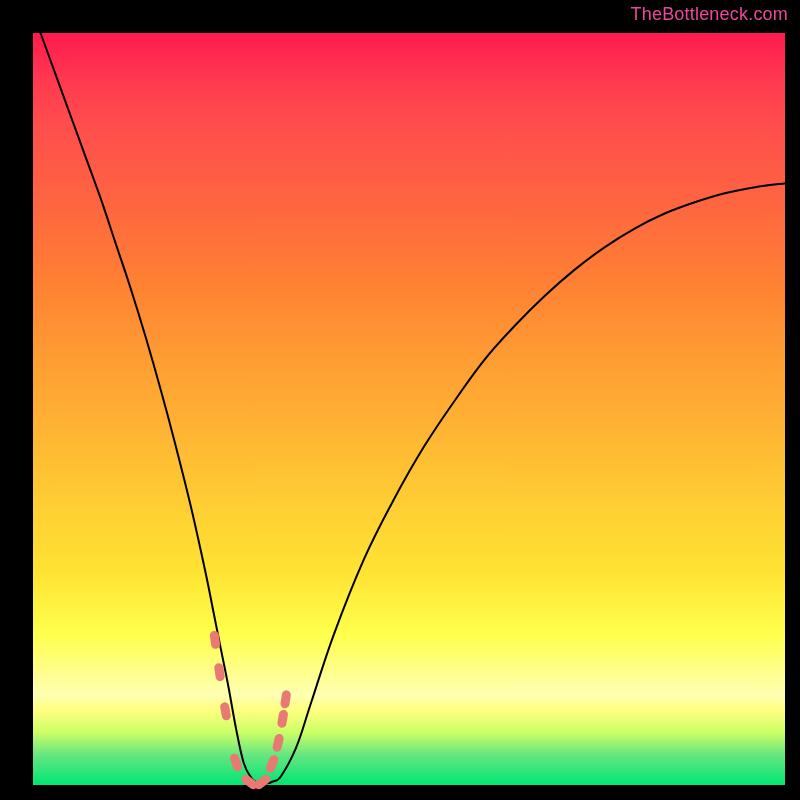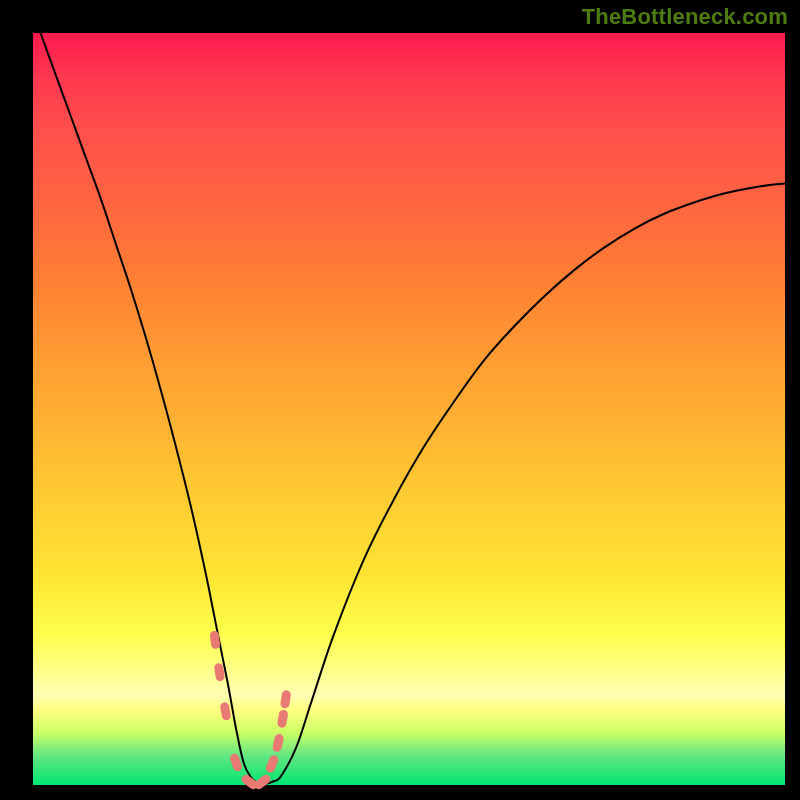--- a/index.html
+++ b/index.html
@@ -39,23 +39,23 @@
       #ffff80 90%,
       #ccff66 93%,
       #66e680 96%,
       #00e673 100%
     );
   }
   .watermark {
     position: absolute;
     top: 4px;
     right: 12px;
-    color: #4d7c0f;
-    font-size: 22px;
-    font-weight: 700;
+    color: #ec4899;
+    font-size: 18px;
+    font-weight: 400;
     letter-spacing: 0.2px;
     z-index: 5;
   }
   svg.curves {
     position: absolute;
     left: 0;
     top: 0;
     width: 752px;
     height: 752px;
     overflow: visible;

